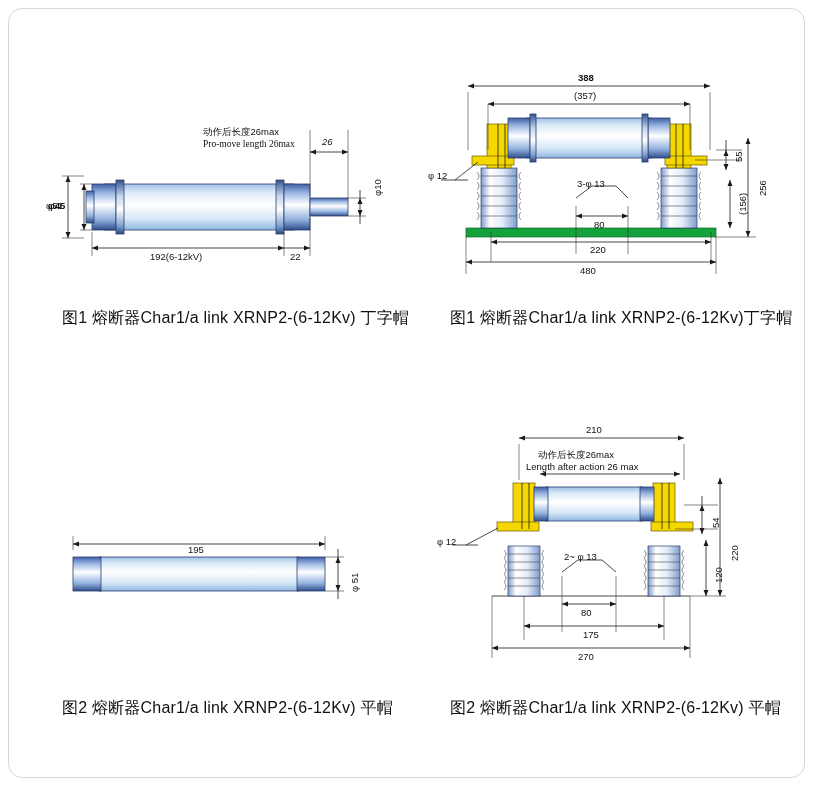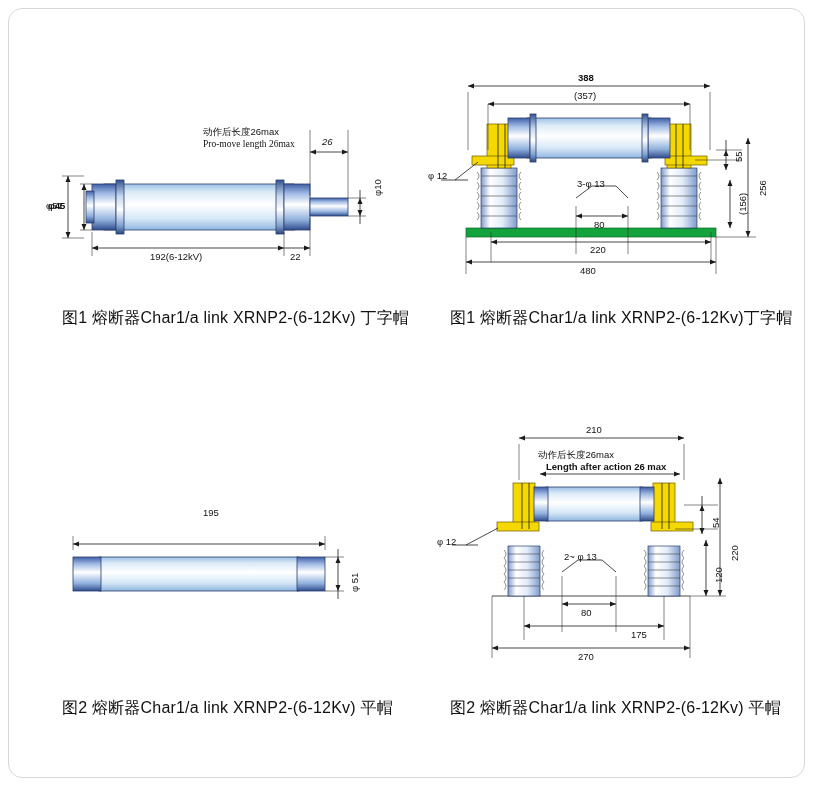--- a/index.html
+++ b/index.html
@@ -296,28 +296,28 @@
 <div class="dim" style="left:428px;top:170px;">φ 12</div>
 <div class="dim" style="left:577px;top:178px;">3-φ 13</div>
 <div class="dim vert" style="left:733px;top:162px;transform:rotate(-90deg);">55</div>
 <div class="dim vert" style="left:757px;top:196px;transform:rotate(-90deg);">256</div>
 <div class="dim vert" style="left:737px;top:215px;transform:rotate(-90deg);">(156)</div>
 <div class="dim" style="left:594px;top:219px;">80</div>
 <div class="dim" style="left:590px;top:244px;">220</div>
 <div class="dim" style="left:580px;top:265px;">480</div>
 <div class="cap" style="left:450px;top:308px;">图1 熔断器Char1/a link  XRNP2-(6-12Kv)丁字帽</div>
 
-<div class="dim" style="left:188px;top:507px;margin-left:15px;">195</div>
+<div class="dim" style="left:188px;top:544px;">195</div>
 <div class="dim vert" style="left:349px;top:592px;transform:rotate(-90deg);">φ 51</div>
 <div class="cap" style="left:62px;top:698px;">图2 熔断器Char1/a link  XRNP2-(6-12Kv) 平帽</div>
 
 <div class="dim" style="left:586px;top:424px;">210</div>
 <div class="dim" style="left:538px;top:449px;">动作后长度26max</div>
-<div class="dim" style="left:546px;top:461px;font-weight:bold;">Length after action 26 max</div>
+<div class="dim" style="left:526px;top:461px;">Length after action 26 max</div>
 <div class="dim" style="left:437px;top:536px;">φ 12</div>
 <div class="dim" style="left:564px;top:551px;text-align:right;">2~ φ 13</div>
 <div class="dim vert" style="left:710px;top:528px;transform:rotate(-90deg);">54</div>
 <div class="dim vert" style="left:713px;top:583px;transform:rotate(-90deg);">120</div>
 <div class="dim vert" style="left:729px;top:561px;transform:rotate(-90deg);">220</div>
 <div class="dim" style="left:581px;top:607px;">80</div>
-<div class="dim" style="left:583px;top:629px;margin-left:48px;">175</div>
+<div class="dim" style="left:583px;top:629px;">175</div>
 <div class="dim" style="left:578px;top:651px;">270</div>
 <div class="cap" style="left:450px;top:698px;">图2 熔断器Char1/a link  XRNP2-(6-12Kv) 平帽</div>
 
 </body></html>

